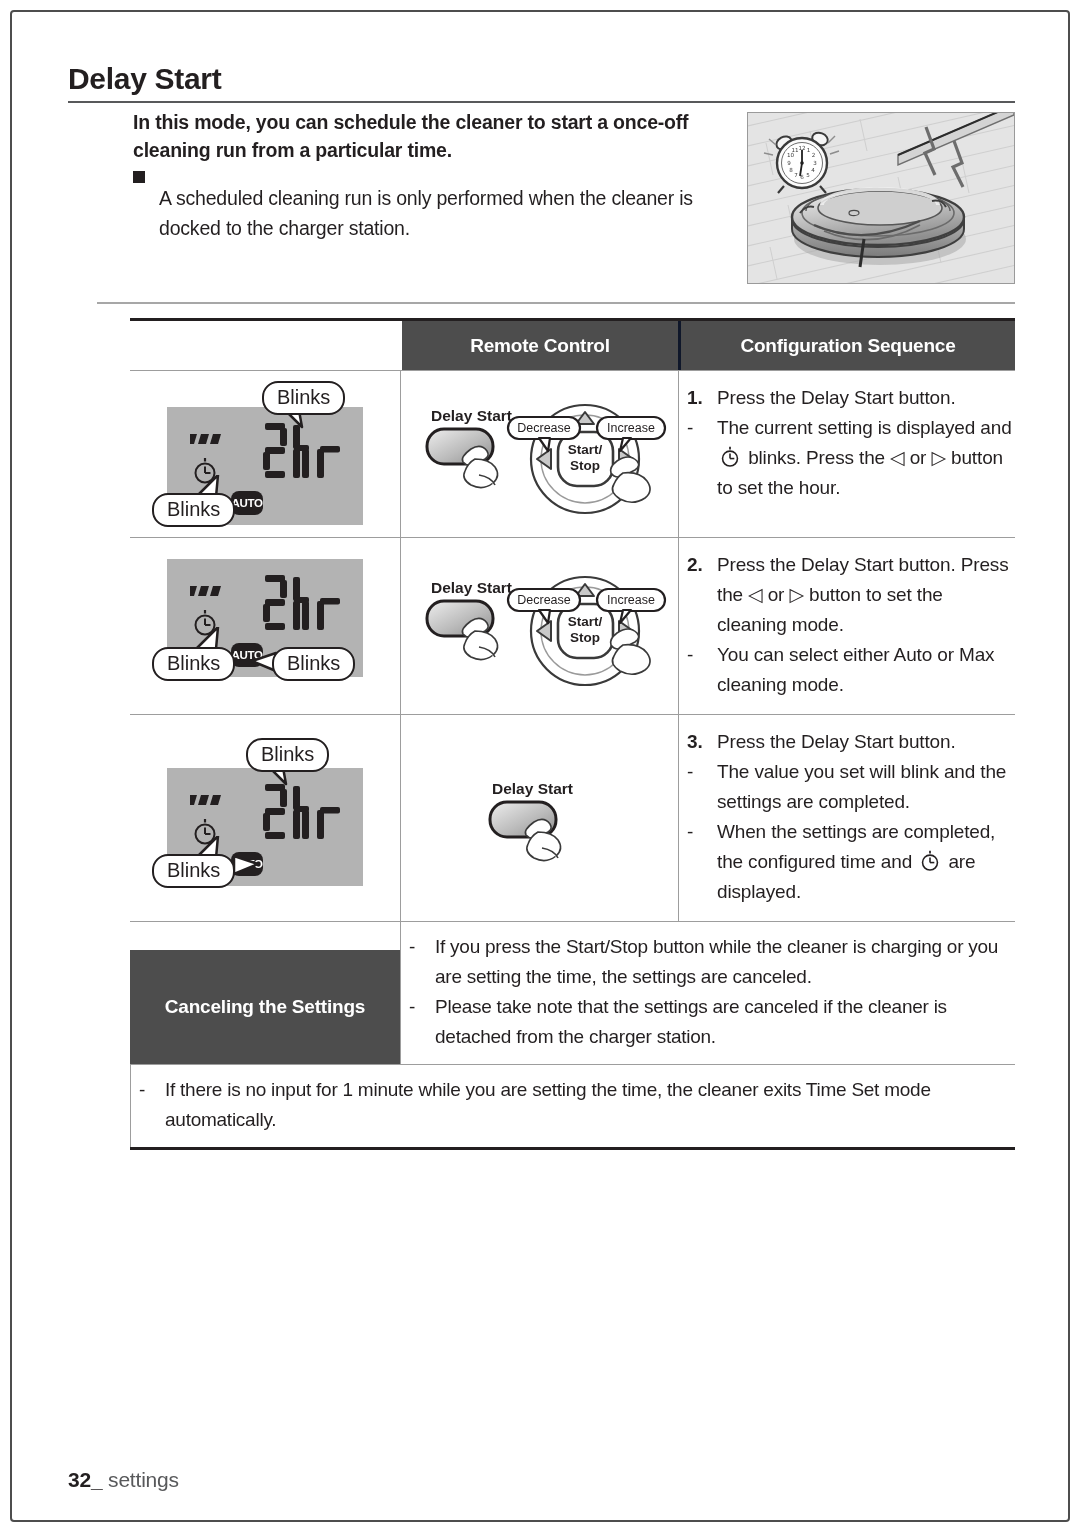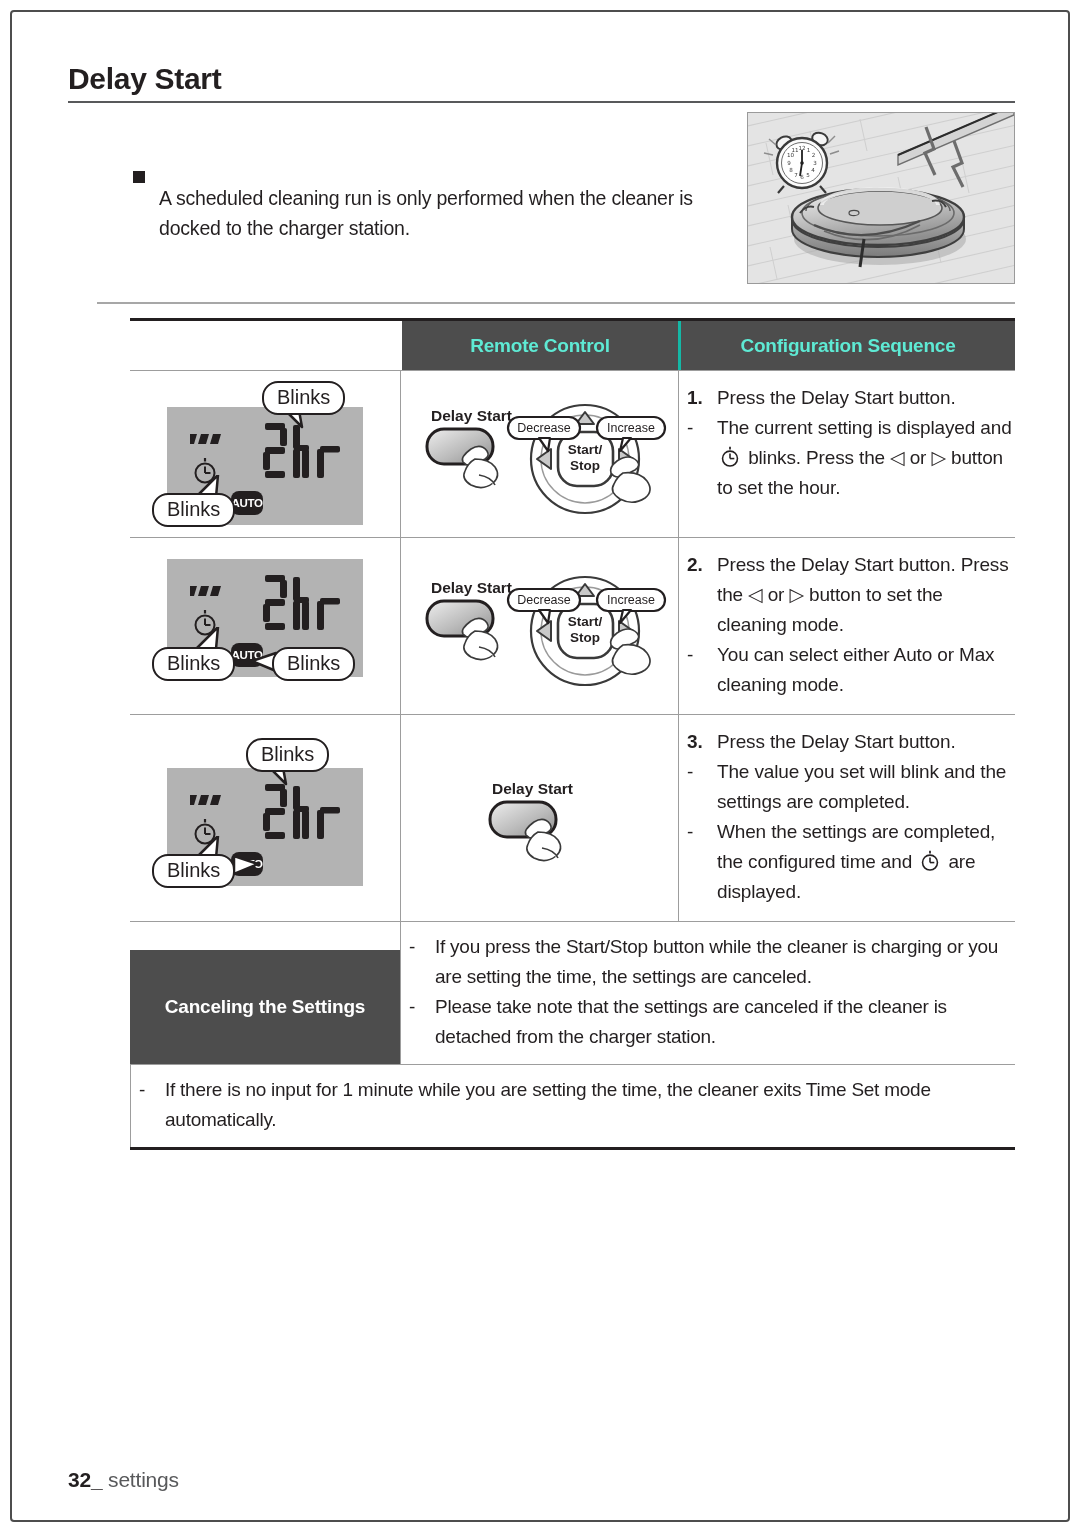--- a/index.html
+++ b/index.html
@@ -93,30 +93,30 @@
     width: 885px;
   }
   .thead {
     display: flex;
     height: 52px;
     border-top: 3px solid #231f20;
   }
   .th-blank { width: 270px; background: #ffffff; }
   .th {
     background: #4d4d4d;
-    color: #5eead4;
+    color: #ffffff;
     font-size: 19px;
     font-weight: bold;
     display: flex;
     align-items: center;
     justify-content: center;
     letter-spacing: -0.2px;
   }
   .th-remote { width: 278px; border-left: 2px solid #ffffff; }
-  .th-config { flex: 1; border-left: 3px solid #14b8a6; }
+  .th-config { flex: 1; border-left: 3px solid #0f172a; }
 
   .trow {
     display: flex;
     border-top: 1.5px solid #9d9d9d;
   }
   .cell-lcd {
     width: 270px;
     display: flex;
     align-items: center;
     justify-content: center;
@@ -241,20 +241,21 @@
 </head>
 <body>
 
 <div class="page-border"></div>
 
 <div class="content">
 
   <div class="page-title">Delay Start</div>
   <div class="title-rule"></div>
 
+  <div class="intro-bold">In this mode, you can schedule the cleaner to start a once-off cleaning run from a particular time.</div>
 
   <div class="bullet-row">
     <div class="sq-bullet"></div>
     <div class="bullet-text">A scheduled cleaning run is only performed when the cleaner is docked to the charger station.</div>
   </div>
 
   <div class="illus">
     <svg width="266" height="170" viewBox="0 0 266 170">
       <defs>
         <linearGradient id="bodyGrad" x1="0" y1="0" x2="0.4" y2="1">

